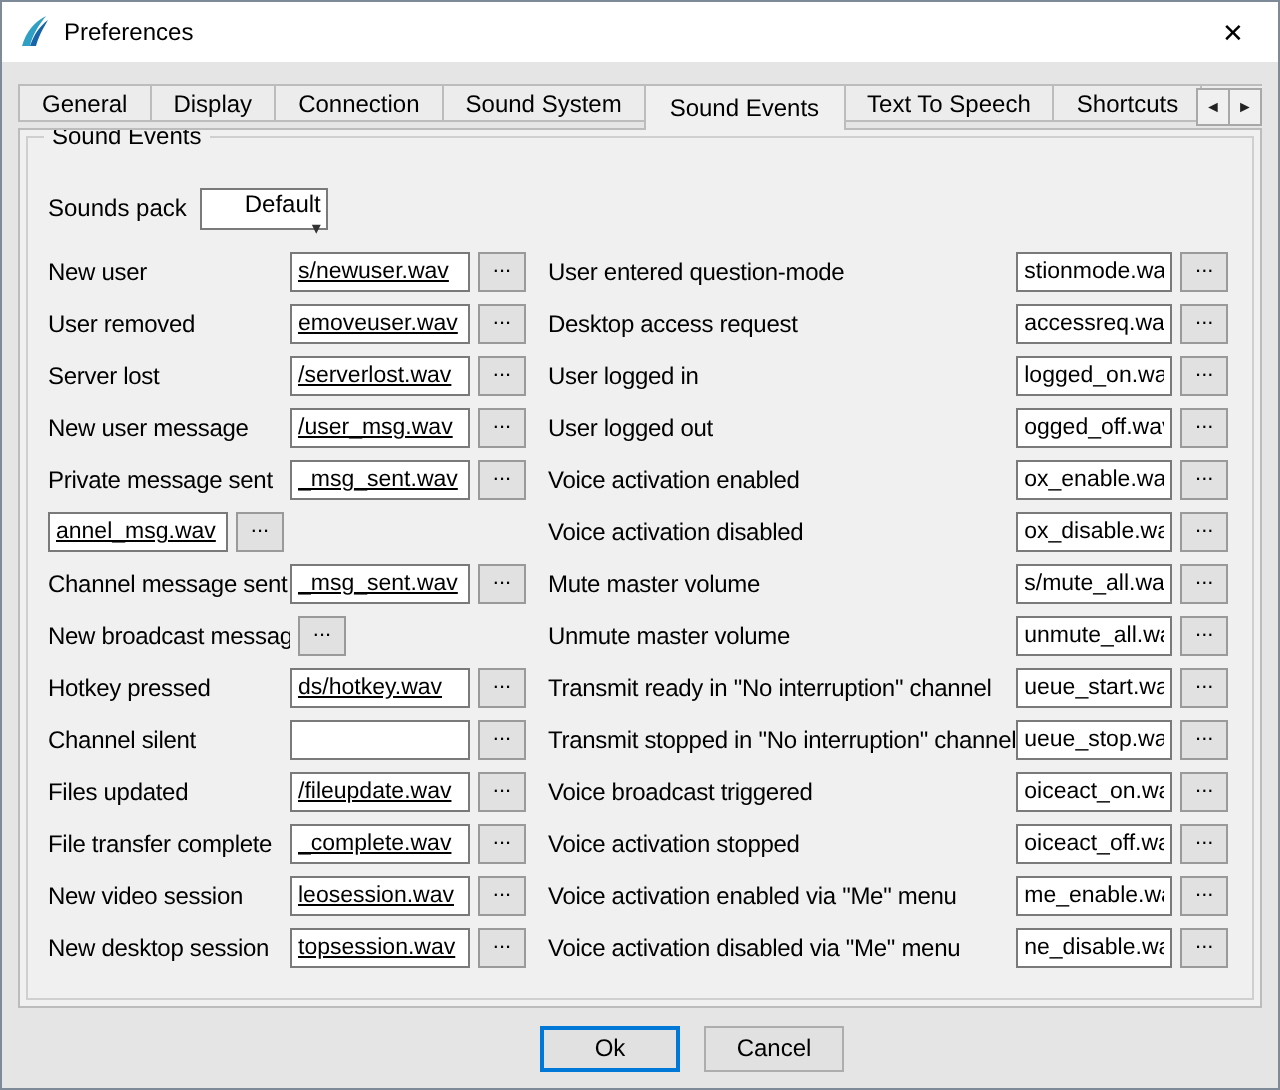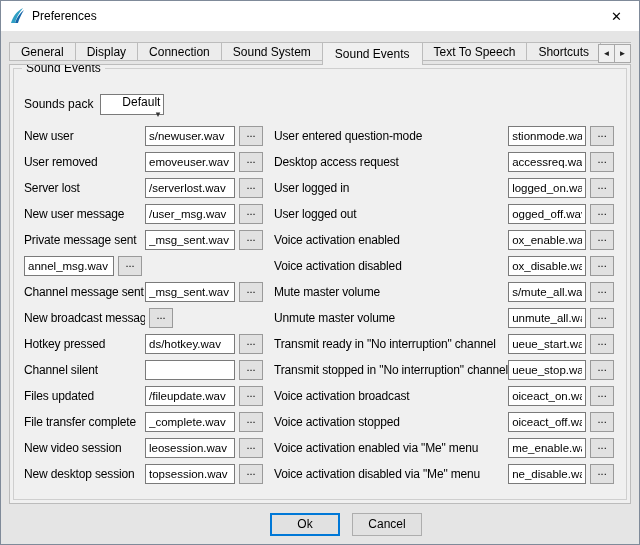--- a/index.html
+++ b/index.html
@@ -84,21 +84,21 @@
   .col-right { flex: 1 1 auto; padding-right: 32px; }
   .event-row { display: flex; align-items: center; height: 26px; }
   .ev-label { white-space: nowrap; letter-spacing: -0.15px; overflow: hidden; }
   .col-left .ev-label { flex: 0 0 121px; }
   .col-right .ev-label { flex: 1 1 auto; }
   .ev-input {
     height: 20px; border: 1px solid #7a7a7a; background: #ffffff;
     font-family: "Liberation Sans", sans-serif; font-size: 11.5px;
     padding: 1px 3px; outline: none;
   }
-  .col-left .ev-input { flex: 0 0 90px; width: 90px; }
+  .col-left .ev-input { flex: 0 0 90px; width: 90px; text-decoration: underline; }
   .col-right .ev-input { flex: 0 0 78px; width: 78px; }
   .browse-btn {
     flex: 0 0 24px; width: 24px; height: 20px; margin-left: 4px;
     background: #e1e1e1; border: 1px solid #9a9a9a;
     font-family: "Liberation Sans", sans-serif; font-size: 11px; line-height: 1;
     padding: 0 0 6px 0; cursor: default;
   }
 
   
   .footer {
@@ -272,21 +272,21 @@
               <span class="ev-label">Transmit ready in "No interruption" channel</span>
               <input type="text" class="ev-input" value="ueue_start.wav" style="">
               <button type="button" class="browse-btn">...</button>
             </div>
             <div class="event-row">
               <span class="ev-label">Transmit stopped in "No interruption" channel</span>
               <input type="text" class="ev-input" value="ueue_stop.wav" style="">
               <button type="button" class="browse-btn">...</button>
             </div>
             <div class="event-row">
-              <span class="ev-label">Voice activation broadcast</span>
+              <span class="ev-label">Voice broadcast triggered</span>
               <input type="text" class="ev-input" value="oiceact_on.wav" style="">
               <button type="button" class="browse-btn">...</button>
             </div>
             <div class="event-row">
               <span class="ev-label">Voice activation stopped</span>
               <input type="text" class="ev-input" value="oiceact_off.wav" style="">
               <button type="button" class="browse-btn">...</button>
             </div>
             <div class="event-row">
               <span class="ev-label">Voice activation enabled via "Me" menu</span>

